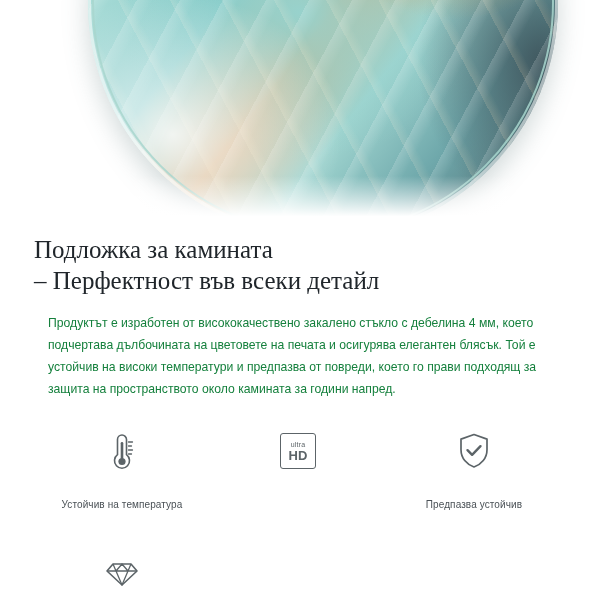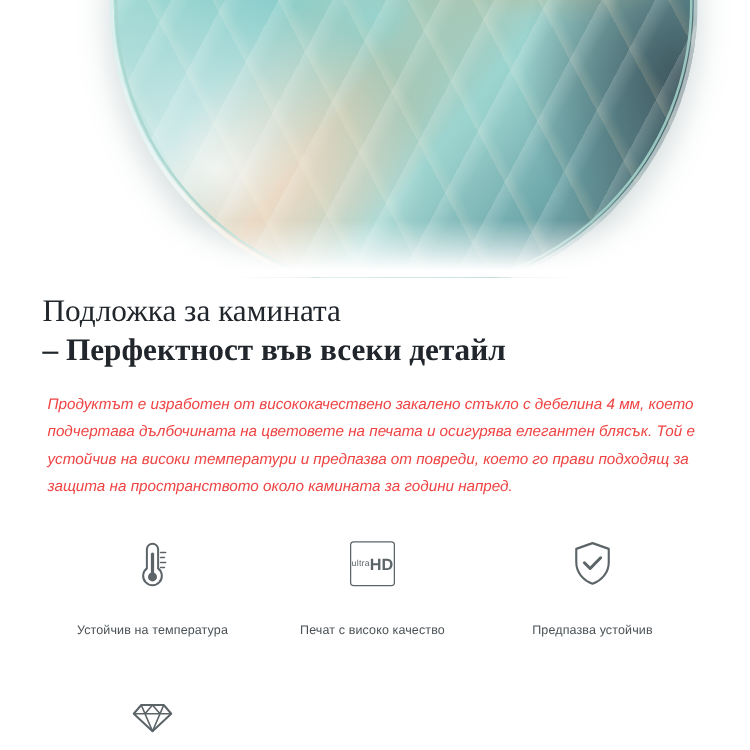--- a/index.html
+++ b/index.html
@@ -97,31 +97,29 @@
   .headline {
     font-family: "Liberation Serif", serif;
     font-size: 25px;
     line-height: 31px;
     color: #20262b;
     margin: 12px 0 0 0;
     font-weight: 400;
   }
   .headline .line2 {
     display: block;
-    font-weight: bold;
   }
 
   
   .body-copy {
-    margin: 16px 0 0 4px;
+    margin: 16px 0 0 14px;
     font-size: 12.2px;
     line-height: 22px;
-    color: #ef4444;
+    color: #15803d;
     max-width: 540px;
-    font-style: italic;
   }
 
   
   .features {
     display: flex;
     flex-wrap: wrap;
     margin-top: 22px;
   }
   .feature {
     width: 33.333%;
@@ -142,22 +140,21 @@
     letter-spacing: .1px;
   }
   .row2 .feature { padding-top: 18px; }
 
   .ultrahd {
     width: 34px;
     height: 34px;
     border: 1.6px solid #5c6468;
     border-radius: 3px;
     display: flex;
-    flex-direction: row;
-    align-items: center;
+    flex-direction: column;
     justify-content: center;
     line-height: 1;
   }
   .ultrahd .u1 { font-size: 7px; color: #5c6468; letter-spacing: .2px; }
   .ultrahd .u2 { font-size: 13px; font-weight: bold; color: #5c6468; margin-top: 1px; }
 </style>
 </head>
 <body>
 
 <div class="page">
@@ -192,21 +189,20 @@
         <div class="cap">Устойчив на температура</div>
       </div>
 
       <div class="feature">
         <div class="ico">
           <div class="ultrahd">
             <span class="u1">ultra</span>
             <span class="u2">HD</span>
           </div>
         </div>
-        <div class="cap">Печат с високо качество</div>
       </div>
 
       <div class="feature">
         <div class="ico">
           <svg width="40" height="44" viewBox="0 0 40 44" fill="none">
             <path d="M20 5.5l13 4.6v10.6c0 8.4-5.6 14.6-13 17.3-7.4-2.7-13-8.9-13-17.3V10.1L20 5.5z" stroke="#5c6468" stroke-width="1.7" stroke-linejoin="round"></path>
             <path d="M13.5 21.2l4.6 4.6 8.4-8.6" stroke="#5c6468" stroke-width="2.4" stroke-linecap="round" stroke-linejoin="round"></path>
           </svg>
         </div>
         <div class="cap">Предпазва устойчив</div>

